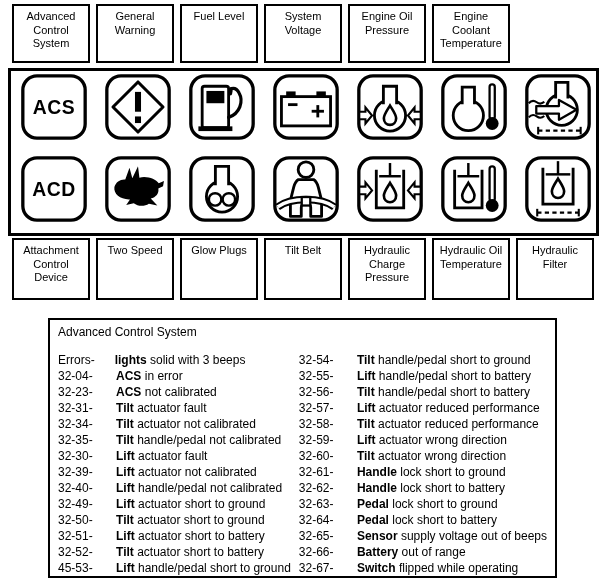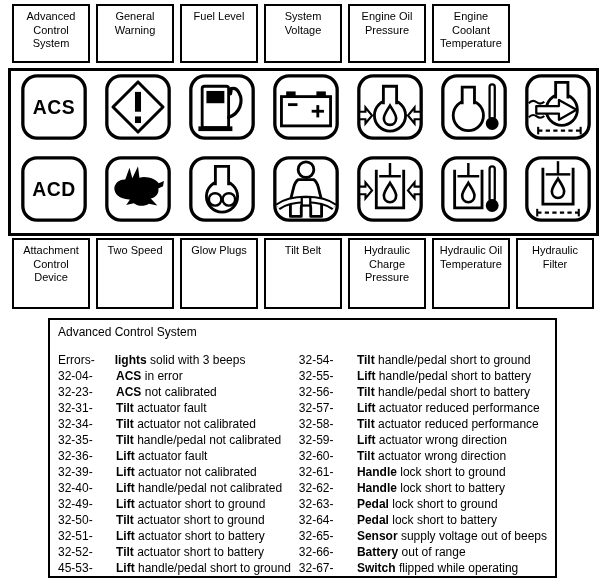--- a/index.html
+++ b/index.html
@@ -12,21 +12,21 @@
     position:absolute;left:12px;display:grid;
     grid-template-columns:repeat(7,78px);column-gap:6px;
   }
   #top-labels{top:4px;}
   #bottom-labels{top:238px;}
   .label-box{
     border:2px solid #000;background:#fff;box-sizing:border-box;
     height:59px;font-size:11px;line-height:13.5px;text-align:center;
     padding:4px 2px 0 2px;overflow:hidden;
   }
-  #bottom-labels .label-box{height:71px;}
+  #bottom-labels .label-box{height:62px;}
   #icon-panel{
     position:absolute;left:8px;top:68px;width:585px;height:162px;
     border:3px solid #000;background:#fff;
   }
   .icon-row{
     position:absolute;left:4px;display:grid;
     grid-template-columns:repeat(7,78px);column-gap:6px;justify-items:center;
   }
   #icon-row-1{top:2px;}
   #icon-row-2{top:84px;}
@@ -210,21 +210,21 @@
 <div id="error-table">
   <div class="table-title">Advanced Control System</div>
   <div class="table-columns">
     <div id="col-left" class="table-col left">
         <div class="error-line"><span>Errors-</span><b>lights</b><span> solid with 3 beeps</span></div>
         <div class="error-line"><span>32-04- </span><b>ACS</b><span> in error</span></div>
         <div class="error-line"><span>32-23- </span><b>ACS</b><span> not calibrated</span></div>
         <div class="error-line"><span>32-31- </span><b>Tilt</b><span> actuator fault</span></div>
         <div class="error-line"><span>32-34- </span><b>Tilt</b><span> actuator not calibrated</span></div>
         <div class="error-line"><span>32-35- </span><b>Tilt</b><span> handle/pedal not calibrated</span></div>
-        <div class="error-line"><span>32-36- </span><b>Lift</b><span> actuator fault</span></div>
+        <div class="error-line"><span>32-30- </span><b>Lift</b><span> actuator fault</span></div>
         <div class="error-line"><span>32-39- </span><b>Lift</b><span> actuator not calibrated</span></div>
         <div class="error-line"><span>32-40- </span><b>Lift</b><span> handle/pedal not calibrated</span></div>
         <div class="error-line"><span>32-49- </span><b>Lift</b><span> actuator short to ground</span></div>
         <div class="error-line"><span>32-50- </span><b>Tilt</b><span> actuator short to ground</span></div>
         <div class="error-line"><span>32-51- </span><b>Lift</b><span> actuator short to battery</span></div>
         <div class="error-line"><span>32-52- </span><b>Tilt</b><span> actuator short to battery</span></div>
         <div class="error-line"><span>45-53- </span><b>Lift</b><span> handle/pedal short to ground</span></div>
       </div>
     <div id="col-right" class="table-col right">
         <div class="error-line"><span>32-54- </span><b>Tilt</b><span> handle/pedal short to ground</span></div>

